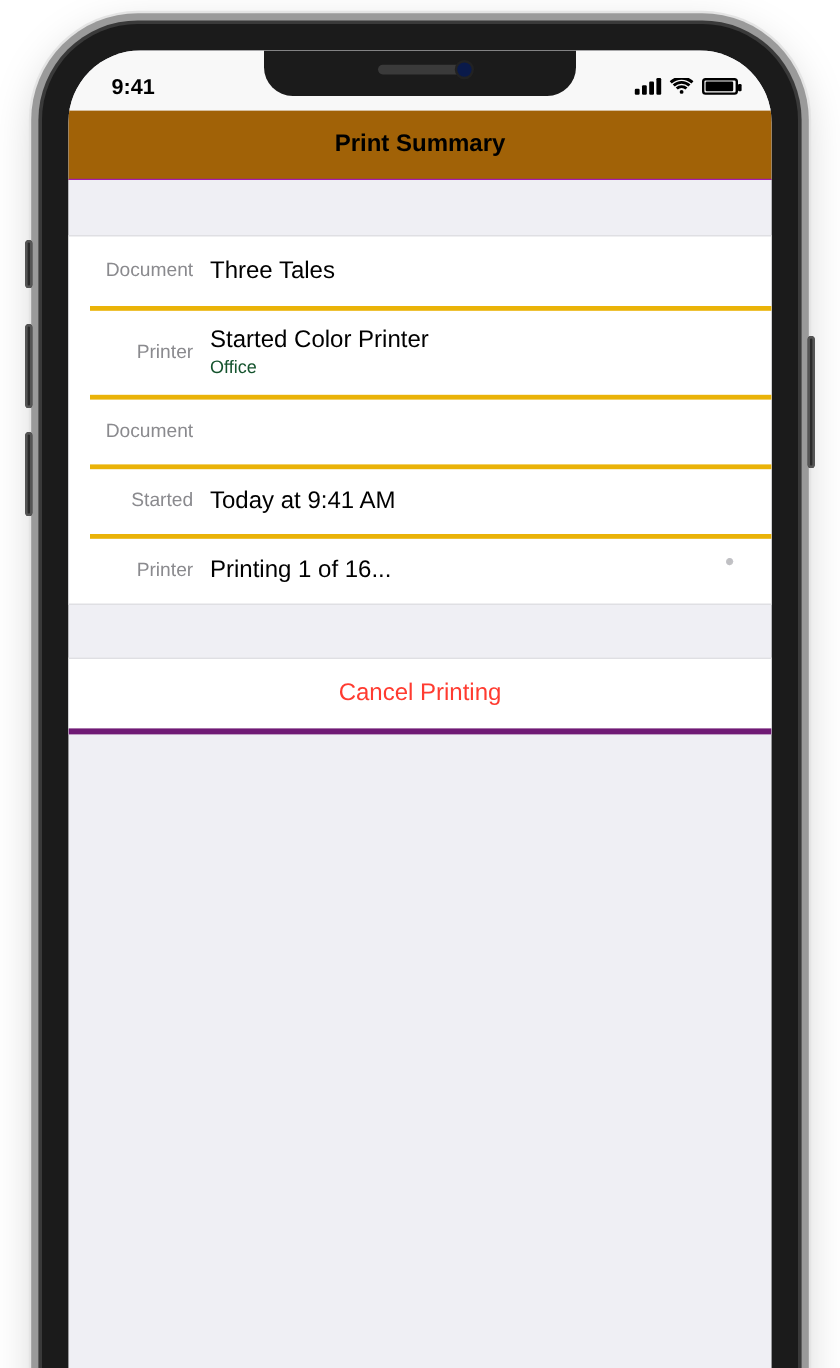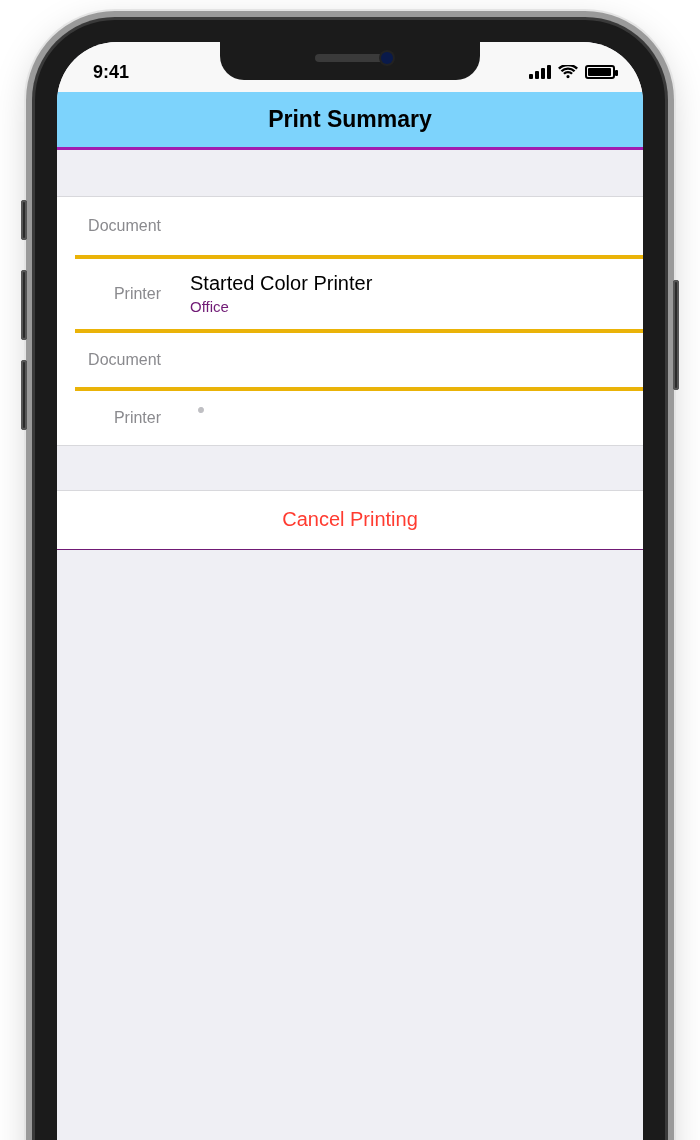--- a/index.html
+++ b/index.html
@@ -88,70 +88,69 @@
     .cell-bars span:nth-child(4){height:14px}
     .wifi-icon svg{display:block}
     .battery {
       width:30px;height:14px;border:2px solid #000;border-radius:3px;position:relative;
     }
     .battery::after{content:"";position:absolute;right:-5px;top:3px;width:3px;height:6px;background:#000;border-radius:1px;}
     .battery .fill{position:absolute;left:1px;top:1px;bottom:1px;right:2px;background:#000;border-radius:1px;}
     
     .navbar {
       height: 58px;
-      background: #7dd3fc;
+      background: #a16207;
       display:flex; align-items:center; justify-content:center;
-      border-bottom: 3px solid #a21caf;
-      font-size: 23px;
+      border-bottom: 1px solid #a21caf;
+      font-size: 20px;
       font-weight: 600;
       color:#000;
     }
     .content { background:#efeff4; }
     .spacer { height:46px; }
     .group {
       background:#fff;
       border-top:1px solid #d8d8dc;
       border-bottom:1px solid #d8d8dc;
     }
     .row {
       display:flex;
       align-items:center;
       min-height:58px;
       padding: 12px 18px 12px 0;
       position:relative;
-      gap:15px;
     }
     .row + .row { border-top:4px solid #eab308; margin-left:18px; padding-left:0;}
     .row:first-child { padding-left:0; margin-left:18px;}
     .row .label {
       width:100px;
       text-align:right;
       color:#8a8a8e;
       font-size:16px;
       padding-right:14px;
       flex-shrink:0;
     }
     .row .value {
       font-size:20px;
       color:#000;
       line-height:1.25;
       flex:1;
     }
     .row .value .sub {
-      display:block; font-size:15px; color:#701a75; margin-top:2px;
+      display:block; font-size:15px; color:#14532d; margin-top:2px;
     }
     .spinner {
       width:22px;height:22px;position:relative;flex-shrink:0;margin-right:6px;
     }
     .spinner span{
       position:absolute;left:50%;top:50%;width:2.4px;height:6px;background:#c0c0c4;
       transform-origin:center -5px; border-radius:2px;
     }
     .spacer2 { height:44px; }
-    .cancel-group { background:#fff; border-top:1px solid #d8d8dc; border-bottom:1px solid #701a75;}
+    .cancel-group { background:#fff; border-top:1px solid #d8d8dc; border-bottom:5px solid #701a75;}
     .cancel-btn {
       width:100%; height:58px; background:transparent; border:none;
       font-size:20px; color:#ff3b30; font-family:inherit;
     }
   </style>
 </head>
 <body>
 
 <div class="frame">
   <div class="phone">
@@ -189,33 +188,39 @@
       <div class="navbar">
         <span>Print Summary</span>
       </div>
 
       <div class="content">
         <div class="spacer"></div>
 
         <div class="group">
           <div class="row">
             <div class="label">Document</div>
+            <div class="value">Three Tales</div>
           </div>
           <div class="row">
             <div class="label">Printer</div>
             <div class="value">
               <span>Started Color Printer</span>
               <span class="sub">Office</span>
             </div>
           </div>
           <div class="row">
             <div class="label">Document</div>
           </div>
           <div class="row">
+            <div class="label">Started</div>
+            <div class="value">Today at 9:41 AM</div>
+          </div>
+          <div class="row">
             <div class="label">Printer</div>
+            <div class="value">Printing 1 of 16...</div>
             <div class="spinner">
               <span style="transform:translate(-50%,-50%) rotate(0deg) translateY(-8px)"></span>
               <span style="transform:translate(-50%,-50%) rotate(30deg) translateY(-8px);opacity:.9"></span>
               <span style="transform:translate(-50%,-50%) rotate(60deg) translateY(-8px);opacity:.85"></span>
               <span style="transform:translate(-50%,-50%) rotate(90deg) translateY(-8px);opacity:.8"></span>
               <span style="transform:translate(-50%,-50%) rotate(120deg) translateY(-8px);opacity:.75"></span>
               <span style="transform:translate(-50%,-50%) rotate(150deg) translateY(-8px);opacity:.7"></span>
               <span style="transform:translate(-50%,-50%) rotate(180deg) translateY(-8px);opacity:.65"></span>
               <span style="transform:translate(-50%,-50%) rotate(210deg) translateY(-8px);opacity:.6"></span>
               <span style="transform:translate(-50%,-50%) rotate(240deg) translateY(-8px);opacity:.55"></span>

